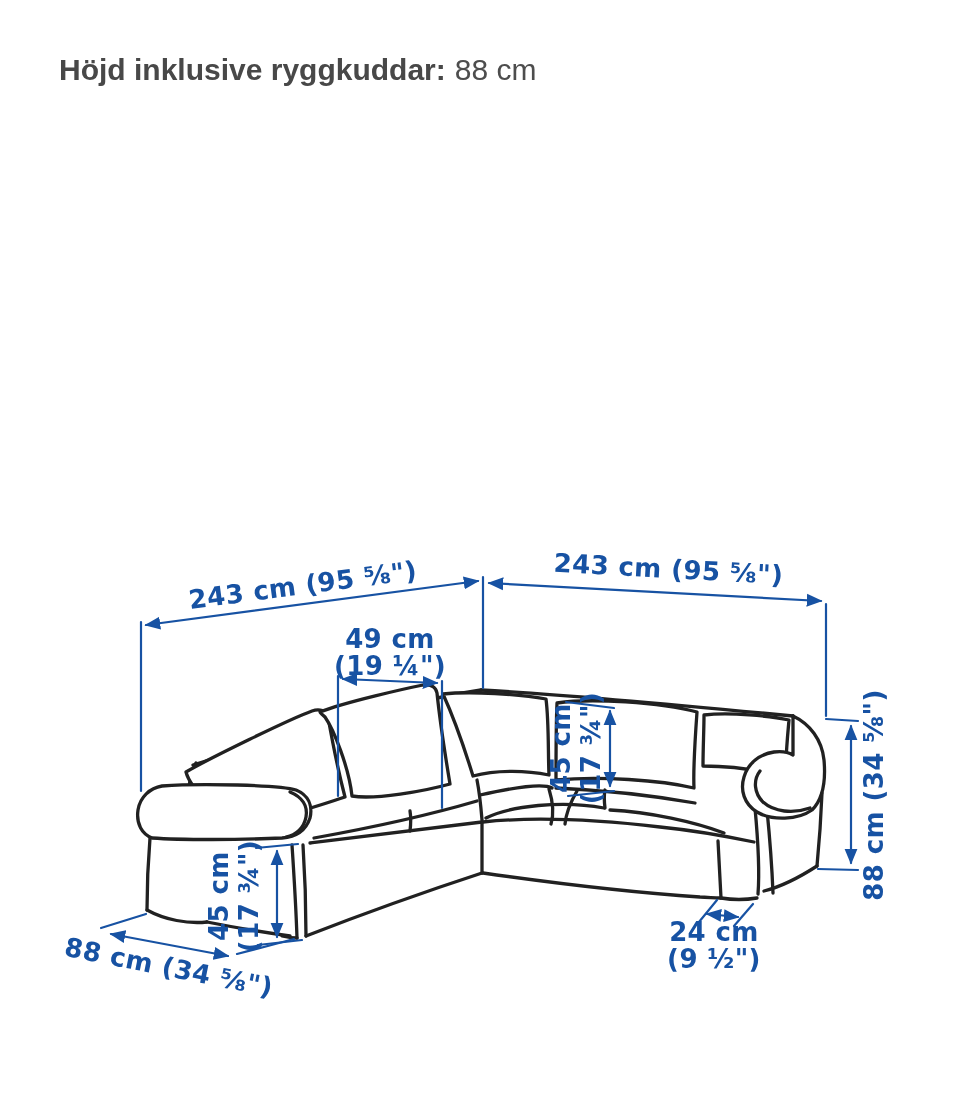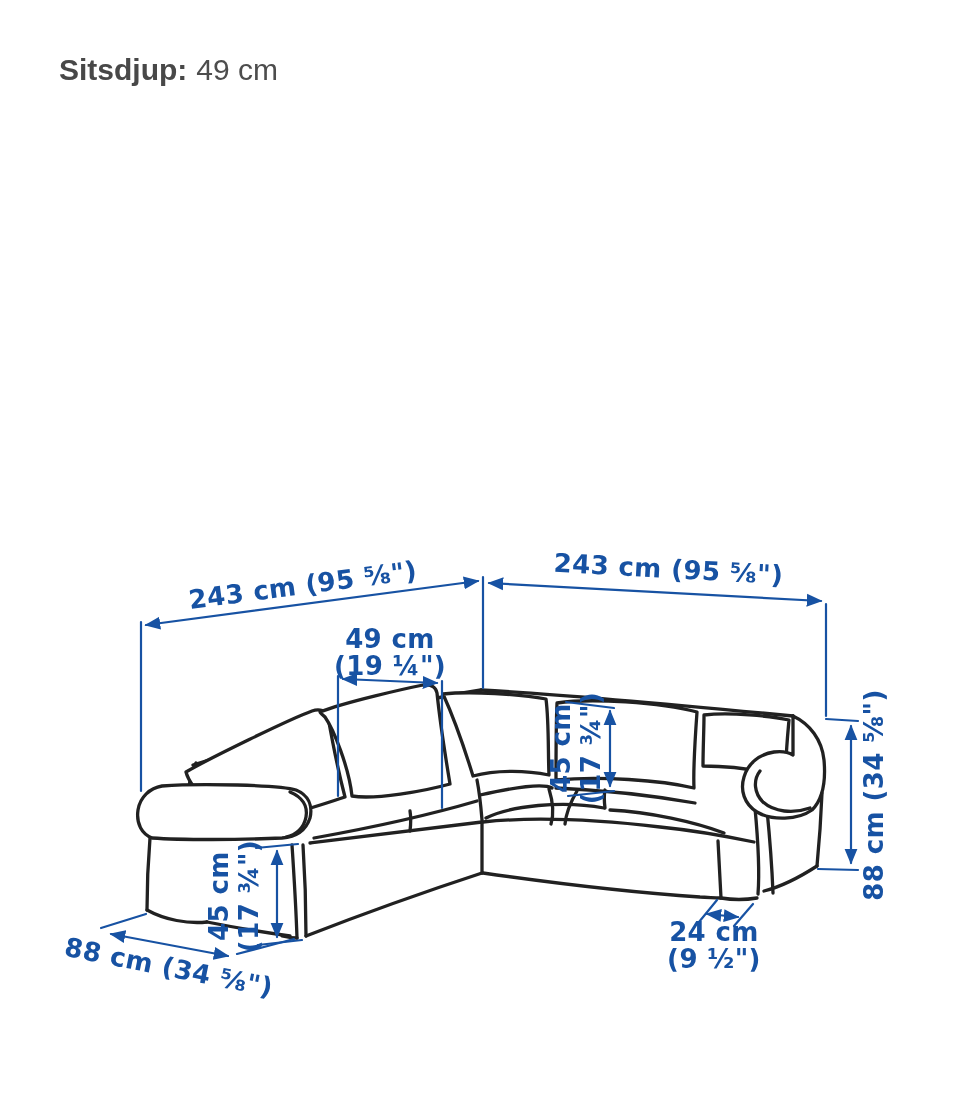--- a/index.html
+++ b/index.html
@@ -14,21 +14,21 @@
   .sofa-fill{fill:#ffffff;}
   .dim{stroke:#1752a3;stroke-width:2.2;fill:none;stroke-linecap:round;}
   .dim-text{fill:#1752a3;font-family:"DejaVu Sans", sans-serif;font-weight:700;
             font-size:26px;letter-spacing:0.4px;}
 </style>
 </head>
 <body>
 
 <div class="specs">
   <div class="spec-row">
-    <span class="spec-label">Sitsdjup:</span><span class="spec-value">49 cm</span>
+    <span class="spec-label">Höjd inklusive ryggkuddar:</span><span class="spec-value">88 cm</span>
   </div>
 </div>
 
 <svg width="960" height="1106" viewBox="0 0 960 1106">
   <defs>
     <marker id="ah" viewBox="0 0 10 10" refX="9" refY="5" markerWidth="7.2" markerHeight="7.2" orient="auto-start-reverse">
       <path d="M0 0.9 L10 5 L0 9.1 Z" fill="#1752a3"></path>
     </marker>
   </defs>
 

